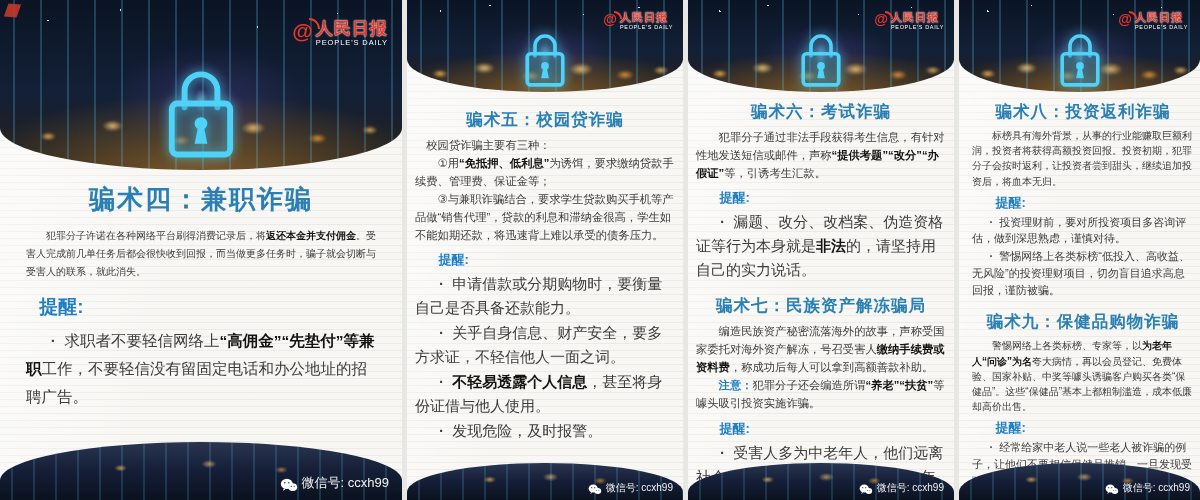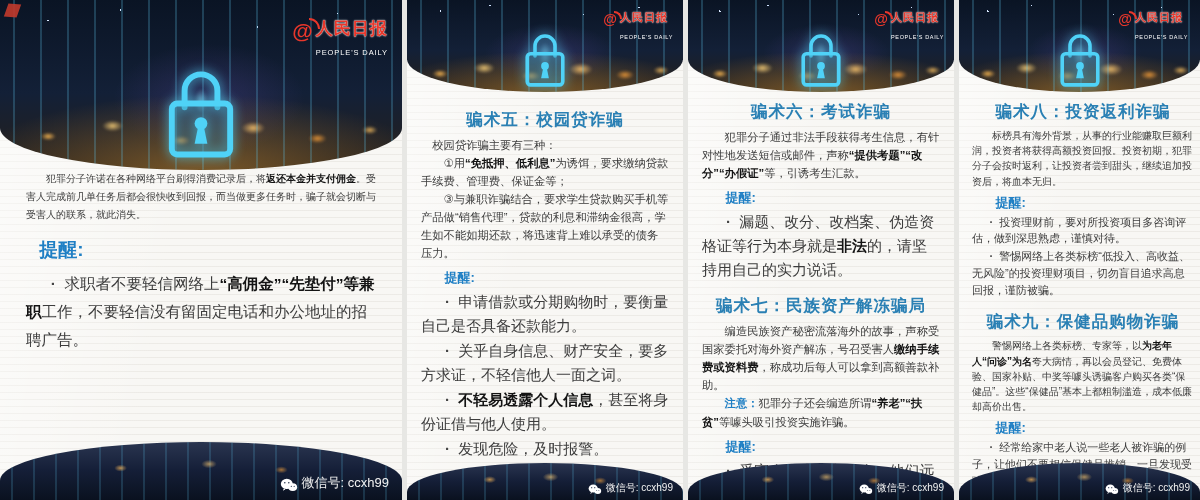--- a/index.html
+++ b/index.html
@@ -47,29 +47,29 @@
   .p4 .logo{right:12px}
   .at{color:#e8372b;font-weight:bold;position:relative;display:inline-block;}
   .p1 .at{font-size:21px}
   .small .at{font-size:14px}
   .at::after{content:"";position:absolute;width:.42em;height:.42em;right:-.34em;top:-.08em;
              border:2px solid #e8372b;border-left:none;border-bottom:none;border-radius:0 100% 0 0;}
   .logo-zh{color:#e8372b;font-weight:bold;letter-spacing:1px;
            text-shadow:0 0 1px #fff,0 0 2px rgba(255,255,255,.8);}
   .p1 .logo-zh{font-size:17px}
   .small .logo-zh{font-size:11px}
-  .logo-en{color:#fff;letter-spacing:.12em;margin-top:12px;}
+  .logo-en{color:#fff;letter-spacing:.12em;margin-top:2px;}
   .p1 .logo-en{font-size:7.5px}
   .small .logo-en{font-size:5.5px}
   .corner{position:absolute;left:6px;top:4px;width:13px;height:13px;background:#c23a2c;
           transform:skewX(-16deg) rotate(4deg);opacity:.9;}
   
   .body{position:relative;color:#3c3c3c;}
   .p1 .body{padding:0 26px}
-  .small .body{padding:0 14px}
+  .small .body{padding:0 8px}
   .p4 .body{padding:0 6px 0 13px}
   .title{color:#2a80b4;text-align:center;font-weight:bold;margin:0;}
   .p1 .title{font-size:26px;margin:12px 0 10px;letter-spacing:2px}
   .small .title{font-size:16.5px;margin:9px 0 5px;letter-spacing:1px}
   .p2 .title{margin-top:17px}
   .sec2 .title{margin-top:13px}
   .para{margin:0;text-indent:2em;}
   .para.intro{text-indent:1em}
   .p1 .para{font-size:10px;line-height:1.8}
   .small .para{font-size:11.3px;line-height:1.6}
@@ -118,20 +118,21 @@
       <div class="logo">
         <span class="at">@</span>
         <span>
           <div class="logo-zh">人民日报</div>
           <div class="logo-en">PEOPLE'S DAILY</div>
         </span>
       </div>
       <div class="corner"></div>
     </div>
     <div class="body">
+      <h2 class="title">骗术四：兼职诈骗</h2>
       <p class="para"><span>犯罪分子许诺在各种网络平台刷得消费记录后，将</span><span class="b">返还本金并支付佣金</span><span>。受害人完成前几单任务后都会很快收到回报，而当做更多任务时，骗子就会切断与受害人的联系，就此消失。</span></p>
       <h3 class="notice">提醒:</h3>
       <div class="bullet"><span>求职者不要轻信网络上</span><span class="b">“高佣金”“先垫付”</span><span class="b">等兼职</span><span>工作，不要轻信没有留固定电话和办公地址的招聘广告。</span></div>
     </div>
     <div class="ftr">
       <svg class="wc" viewBox="0 0 22 18">
         <ellipse cx="8.5" cy="7.5" rx="7.5" ry="6.5" fill="#fff"></ellipse>
         <circle cx="6" cy="6" r="1" fill="#2b3850"></circle>
           <circle cx="11" cy="6" r="1" fill="#2b3850"></circle>
         <path d="M5 13 l-1.5 3.2 3.2-1.7 z" fill="#fff"></path>

